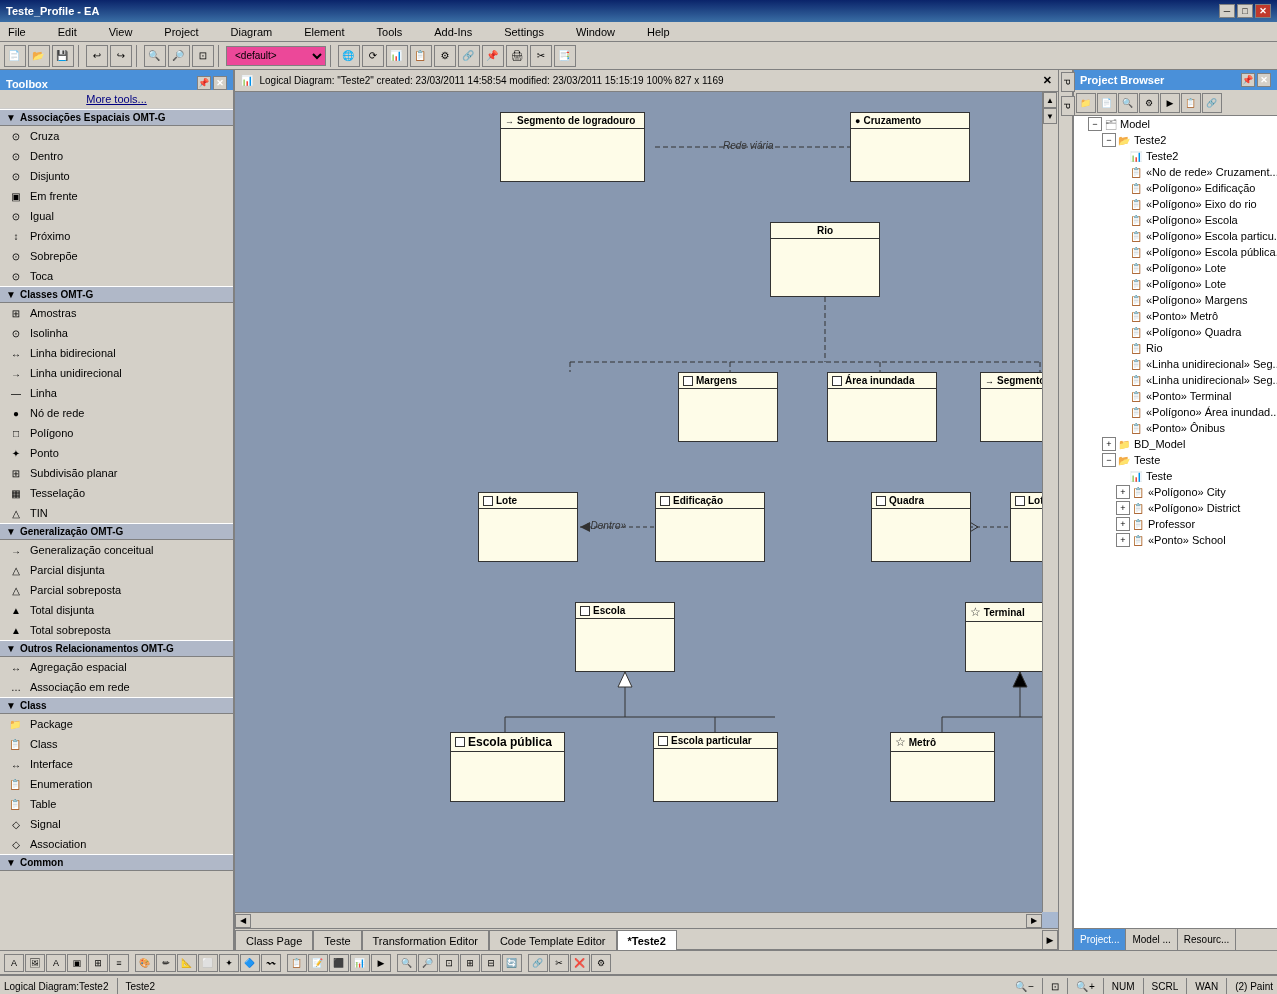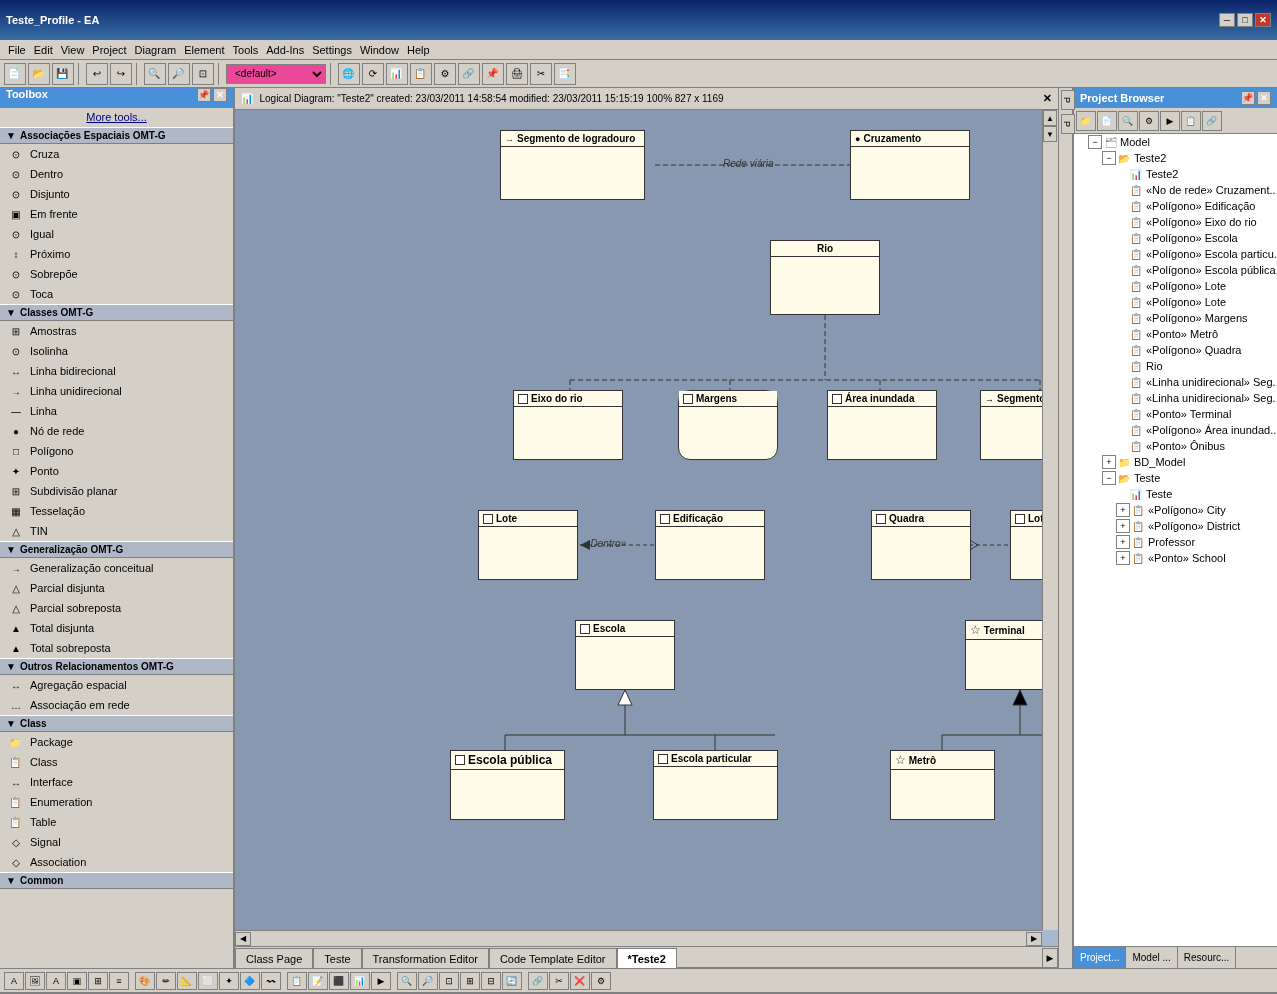--- a/index.html
+++ b/index.html
@@ -2,21 +2,21 @@
 <html><head>
   <meta charset="utf-8">
   <style>
     * { box-sizing: border-box; margin: 0; padding: 0; }
     body { font-family: 'Segoe UI', Tahoma, sans-serif; font-size: 11px; background: #d4d0c8; overflow: hidden; }
 
     
     .title-bar {
       background: linear-gradient(to bottom, #0a246a, #3a6ea5);
       color: white;
-      height: 40px;
+      height: 22px;
       display: flex;
       align-items: center;
       justify-content: space-between;
       padding: 0 6px;
       font-size: 11px;
       font-weight: bold;
       text-align: right;
     }
     .title-bar-controls { display: flex; gap: 2px; }
     .title-bar-btn {
@@ -30,21 +30,21 @@
     }
 
     
     .menu-bar {
       background: #d4d0c8;
       height: 20px;
       display: flex;
       align-items: center;
       padding: 0 4px;
       border-bottom: 1px solid #808080;
-      gap: 0;
+      gap: 24px;
       font-size: 11px;
     }
     .menu-item { cursor: pointer; padding: 1px 4px; }
 
     
     .toolbar {
       background: #d4d0c8;
       height: 28px;
       display: flex;
       align-items: center;
@@ -83,21 +83,21 @@
       border-right: 2px solid #808080;
       display: flex;
       flex-direction: column;
       overflow: hidden;
     }
     .toolbox-header {
       background: #4a90d9;
       color: white;
       height: 20px;
       display: flex;
-      align-items: flex-start;
+      align-items: flex-end;
       justify-content: space-between;
       padding: 0 6px;
       font-size: 11px;
       font-weight: bold;
     }
     .toolbox-body {
       overflow-y: auto;
       flex: 1;
     }
     .toolbox-more-tools {
@@ -666,29 +666,22 @@
 
         <div style="position:absolute;left:488px;top:48px;font-size:10px;font-style:italic;color:#333;">Rede viária</div>
 
         <div class="uml-class" style="left:535px;top:130px;width:110px;height:75px;">
           <div class="uml-class-header" style="justify-content:center;">
             <span style="font-size:10px;font-weight:bold;">Rio</span>
           </div>
           <div class="uml-class-body"></div>
         </div>
 
-        <div class="uml-class" style="left:278px;top:280px;width:110px;height:70px;">
-          <div class="uml-class-header">
-            <div class="uml-class-icon"></div>
-            <span style="font-size:10px;font-weight:bold;">Eixo do rio</span>
-          </div>
-          <div class="uml-class-body"></div>
-        </div>
-
-        <div class="uml-class" style="left:443px;top:280px;width:100px;height:70px;border-radius:12px;">
+
+        <div class="uml-class" style="left:443px;top:280px;width:100px;height:70px;">
           <div class="uml-class-header">
             <div class="uml-class-icon"></div>
             <span style="font-size:10px;font-weight:bold;">Margens</span>
           </div>
           <div class="uml-class-body"></div>
         </div>
 
         <div class="uml-class" style="left:592px;top:280px;width:110px;height:70px;">
           <div class="uml-class-header">
             <div class="uml-class-icon"></div>

